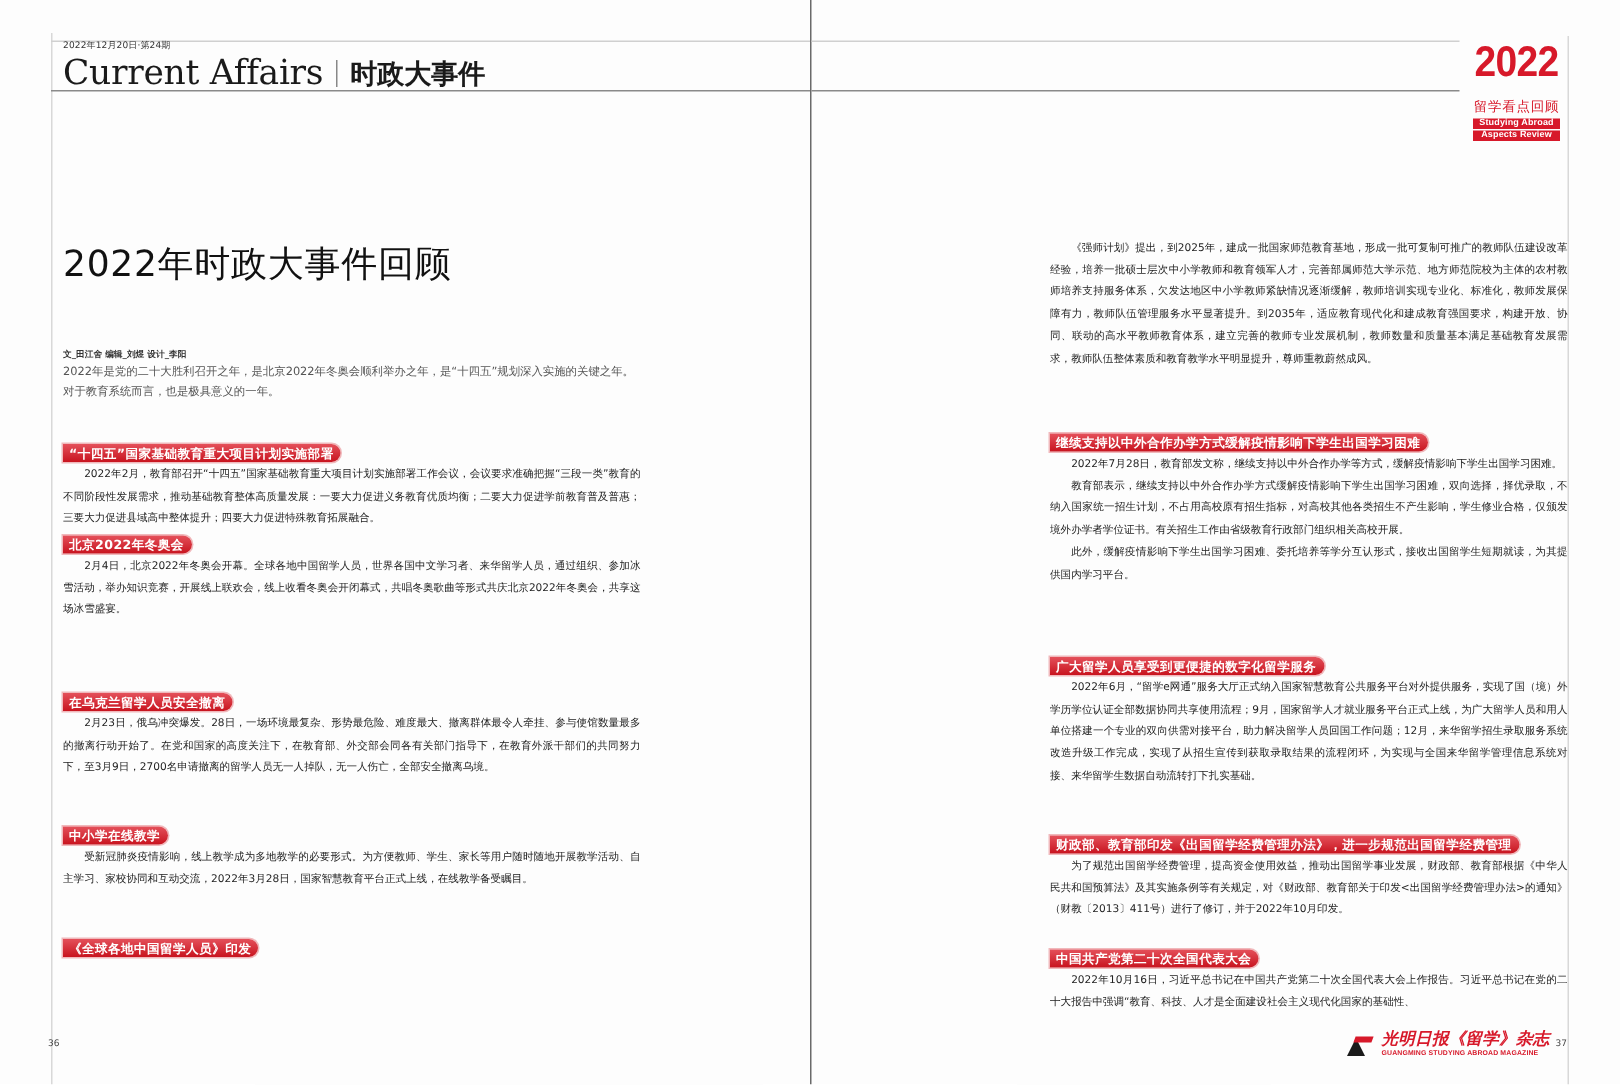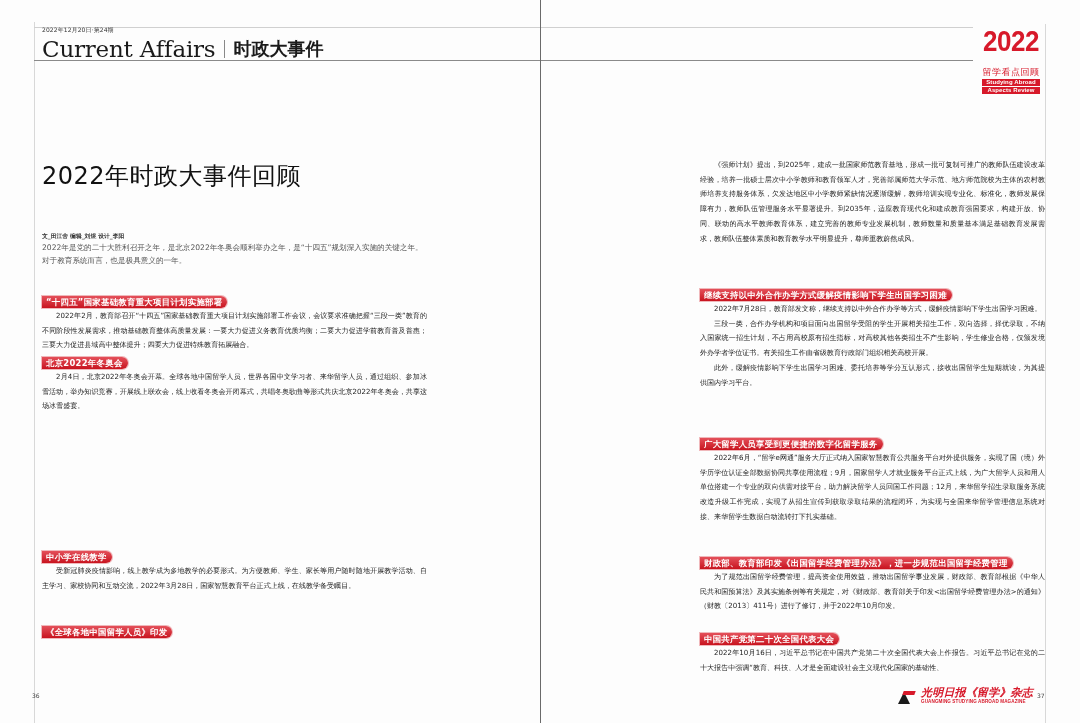--- a/index.html
+++ b/index.html
@@ -93,38 +93,42 @@
   <div class="section left-col" style="left:42px; top:290px;">
     <span class="sec-label">“十四五”国家基础教育重大项目计划实施部署</span>
     <p class="para indent">2022年2月，教育部召开“十四五”国家基础教育重大项目计划实施部署工作会议，会议要求准确把握“三段一类”教育的不同阶段性发展需求，推动基础教育整体高质量发展：一要大力促进义务教育优质均衡；二要大力促进学前教育普及普惠；三要大力促进县域高中整体提升；四要大力促进特殊教育拓展融合。</p>
   </div>
 
   <div class="section left-col" style="left:42px; top:351px;">
     <span class="sec-label">北京2022年冬奥会</span>
     <p class="para indent">2月4日，北京2022年冬奥会开幕。全球各地中国留学人员，世界各国中文学习者、来华留学人员，通过组织、参加冰雪活动，举办知识竞赛，开展线上联欢会，线上收看冬奥会开闭幕式，共唱冬奥歌曲等形式共庆北京2022年冬奥会，共享这场冰雪盛宴。</p>
   </div>
 
+  <div class="section left-col" style="left:42px; top:456px;">
+    <span class="sec-label">在乌克兰留学人员安全撤离</span>
+    <p class="para indent">2月23日，俄乌冲突爆发。28日，一场环境最复杂、形势最危险、难度最大、撤离群体最令人牵挂、参与使馆数量最多的撤离行动开始了。在党和国家的高度关注下，在教育部、外交部会同各有关部门指导下，在教育外派干部们的共同努力下，至3月9日，2700名申请撤离的留学人员无一人掉队，无一人伤亡，全部安全撤离乌境。</p>
+  </div>
 
   <div class="section left-col" style="left:42px; top:545px;">
     <span class="sec-label">中小学在线教学</span>
     <p class="para indent">受新冠肺炎疫情影响，线上教学成为多地教学的必要形式。为方便教师、学生、家长等用户随时随地开展教学活动、自主学习、家校协同和互动交流，2022年3月28日，国家智慧教育平台正式上线，在线教学备受瞩目。</p>
   </div>
 
   <div class="section left-col" style="left:42px; top:620px;">
     <span class="sec-label">《全球各地中国留学人员》印发</span>
   </div>
 
   <div class="section right-col" style="left:700px; top:158px;">
     <p class="para indent">《强师计划》提出，到2025年，建成一批国家师范教育基地，形成一批可复制可推广的教师队伍建设改革经验，培养一批硕士层次中小学教师和教育领军人才，完善部属师范大学示范、地方师范院校为主体的农村教师培养支持服务体系，欠发达地区中小学教师紧缺情况逐渐缓解，教师培训实现专业化、标准化，教师发展保障有力，教师队伍管理服务水平显著提升。到2035年，适应教育现代化和建成教育强国要求，构建开放、协同、联动的高水平教师教育体系，建立完善的教师专业发展机制，教师数量和质量基本满足基础教育发展需求，教师队伍整体素质和教育教学水平明显提升，尊师重教蔚然成风。</p>
   </div>
 
   <div class="section right-col" style="left:700px; top:283px;">
     <span class="sec-label">继续支持以中外合作办学方式缓解疫情影响下学生出国学习困难</span>
     <p class="para indent">2022年7月28日，教育部发文称，继续支持以中外合作办学等方式，缓解疫情影响下学生出国学习困难。</p>
-    <p class="para indent">三段一类，合作办学机构和项目面向出国留学受阻的学生开展相关招生工作，双向选择，择优录取，不纳入国家统一招生计划，不占用高校原有招生指标，对高校其他各类招生不产生影响，学生修业合格，仅颁发境外办学者学位证书。有关招生工作由省级教育行政部门组织相关高校开展。</p>
+    <p class="para indent">教育部表示，继续支持以中外合作办学方式缓解疫情影响下学生出国学习困难，双向选择，择优录取，不纳入国家统一招生计划，不占用高校原有招生指标，对高校其他各类招生不产生影响，学生修业合格，仅颁发境外办学者学位证书。有关招生工作由省级教育行政部门组织相关高校开展。</p>
     <p class="para indent">此外，缓解疫情影响下学生出国学习困难、委托培养等学分互认形式，接收出国留学生短期就读，为其提供国内学习平台。</p>
   </div>
 
   <div class="section right-col" style="left:700px; top:432px;">
     <span class="sec-label">广大留学人员享受到更便捷的数字化留学服务</span>
     <p class="para indent">2022年6月，“留学e网通”服务大厅正式纳入国家智慧教育公共服务平台对外提供服务，实现了国（境）外学历学位认证全部数据协同共享使用流程；9月，国家留学人才就业服务平台正式上线，为广大留学人员和用人单位搭建一个专业的双向供需对接平台，助力解决留学人员回国工作问题；12月，来华留学招生录取服务系统改造升级工作完成，实现了从招生宣传到获取录取结果的流程闭环，为实现与全国来华留学管理信息系统对接、来华留学生数据自动流转打下扎实基础。</p>
   </div>
 
   <div class="section right-col" style="left:700px; top:551px;">
     <span class="sec-label">财政部、教育部印发《出国留学经费管理办法》，进一步规范出国留学经费管理</span>

